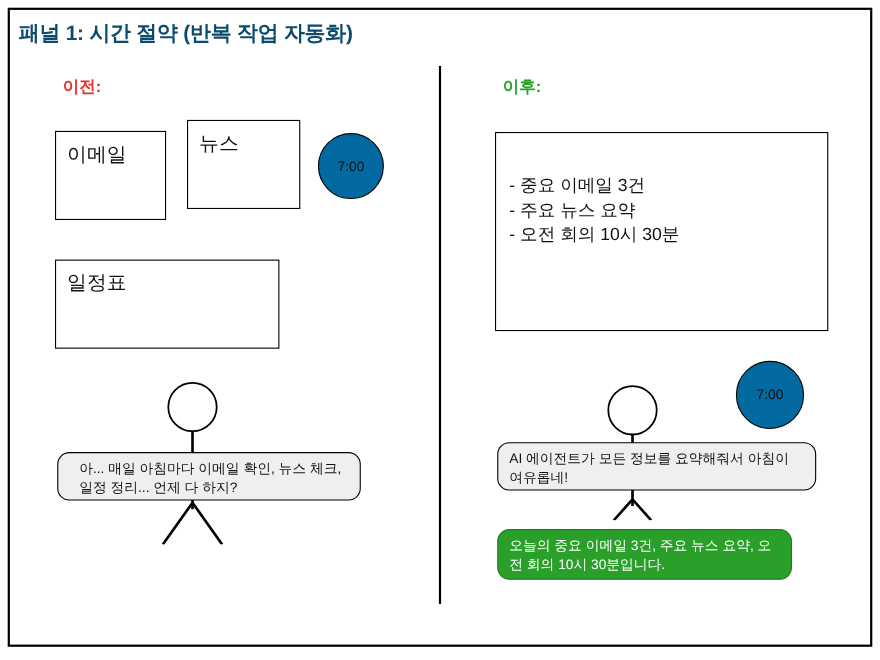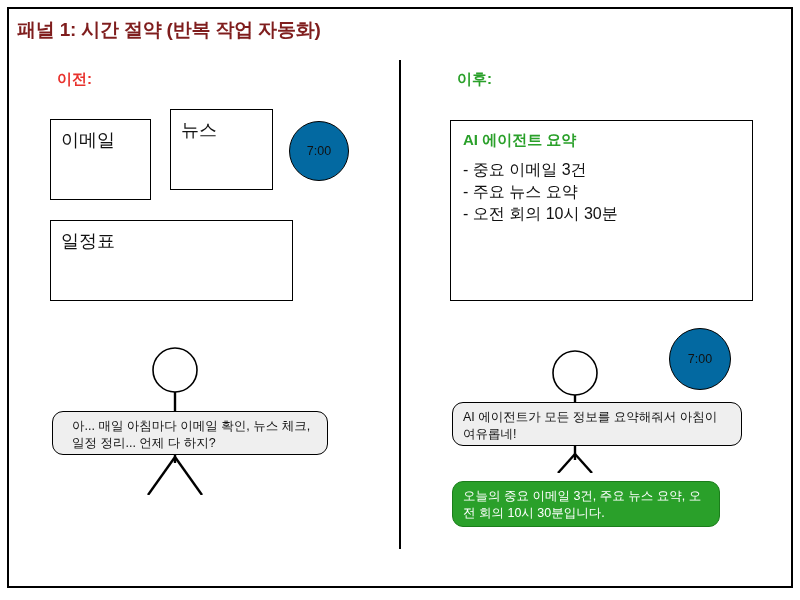--- a/index.html
+++ b/index.html
@@ -38,21 +38,21 @@
     width: 2px;
     height: 489px;
     background: #000000;
   }
   .panel-title {
     position: absolute;
     left: 17px;
     top: 17px;
     font-size: 19px;
     font-weight: bold;
-    color: #7f1d1d;
+    color: #0c4a6e;
     letter-spacing: -0.2px;
     white-space: nowrap;
   }
   .section-label {
     position: absolute;
     font-size: 15px;
     font-weight: bold;
     white-space: nowrap;
     margin-left: 40px;
   }
@@ -76,21 +76,21 @@
   .box .box-label {
     position: absolute;
     left: 10px;
     top: 8px;
     font-size: 18px;
     color: #111111;
     white-space: nowrap;
   }
   #box-email   { left: 50px;  top: 119px; width: 101px; height: 81px; }
   #box-news    { left: 170px; top: 109px; width: 103px; height: 81px; }
-  #box-sched   { left: 50px;  top: 220px; width: 243px; height: 81px; }
+  #box-sched   { left: 50px;  top: 236px; width: 204px; height: 81px; }
 
   
   #box-summary { left: 450px; top: 120px; width: 303px; height: 181px; }
   #box-summary .summary-title {
     position: absolute;
     left: 12px;
     top: 10px;
     font-size: 15px;
     font-weight: bold;
     color: #2aa02a;
@@ -200,21 +200,20 @@
       <line x1="55" y1="112" x2="28" y2="150" stroke="#000000" stroke-width="2.4"></line>
       <line x1="55" y1="112" x2="82" y2="150" stroke="#000000" stroke-width="2.4"></line>
     </svg>
   </div>
 
   <div class="bubble bubble-gray" id="bubble-left">
     <span class="bubble-text">아... 매일 아침마다 이메일 확인, 뉴스 체크, 일정 정리... 언제 다 하지?</span>
   </div>
 
   <div class="box" id="box-summary">
-    <span class="summary-title">AI 에이전트 요약</span>
     <ul class="summary-list">
       <li>- 중요 이메일 3건</li>
       <li>- 주요 뉴스 요약</li>
       <li>- 오전 회의 10시 30분</li>
     </ul>
   </div>
 
   <div class="clock" id="clock-right">
     <span>7:00</span>
   </div>

